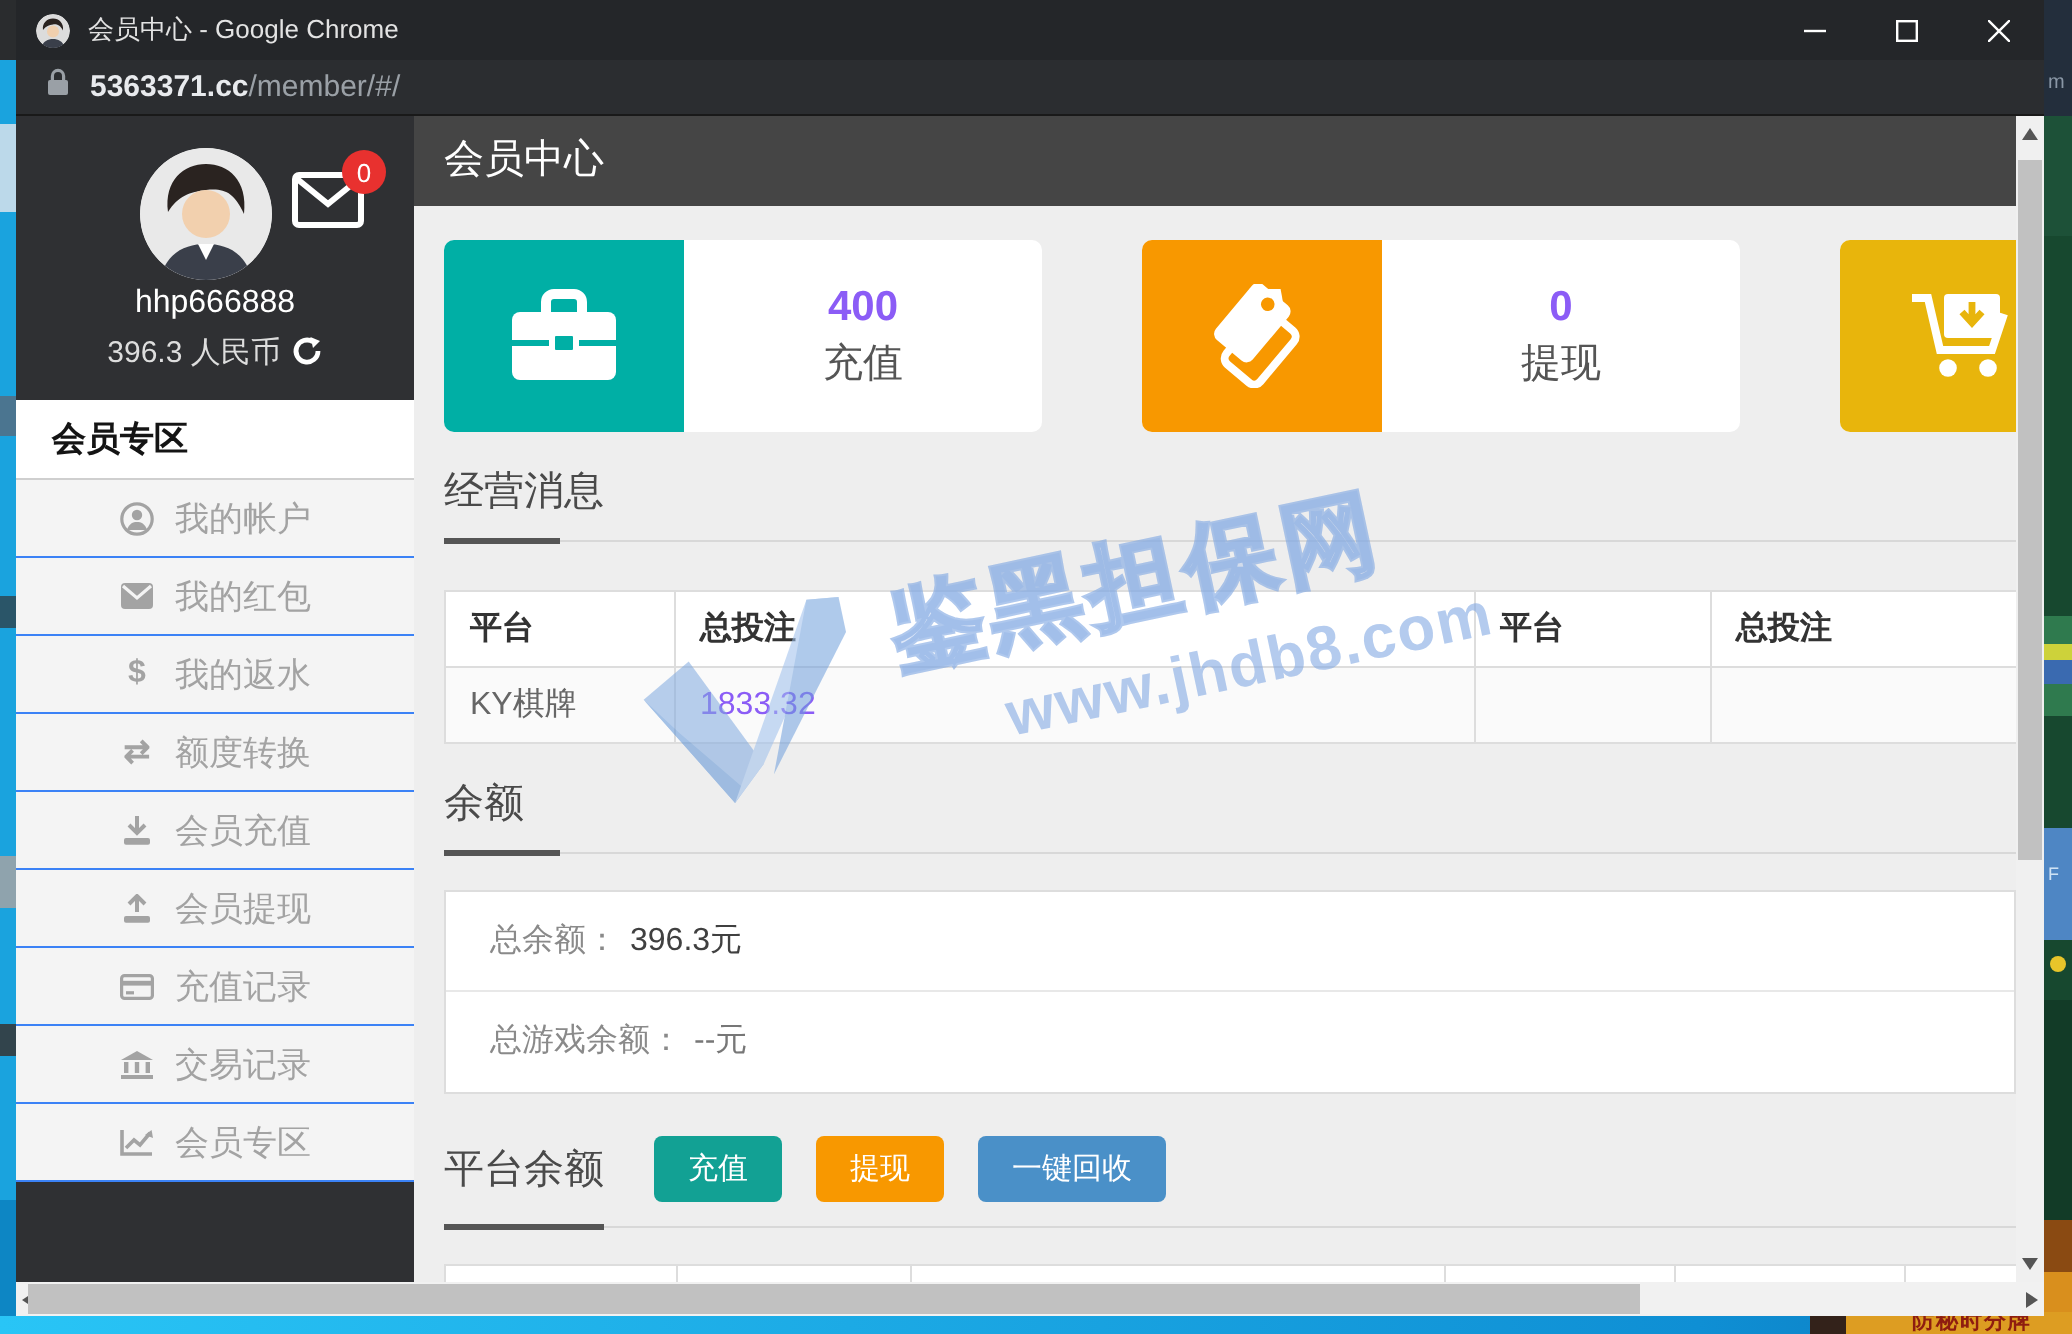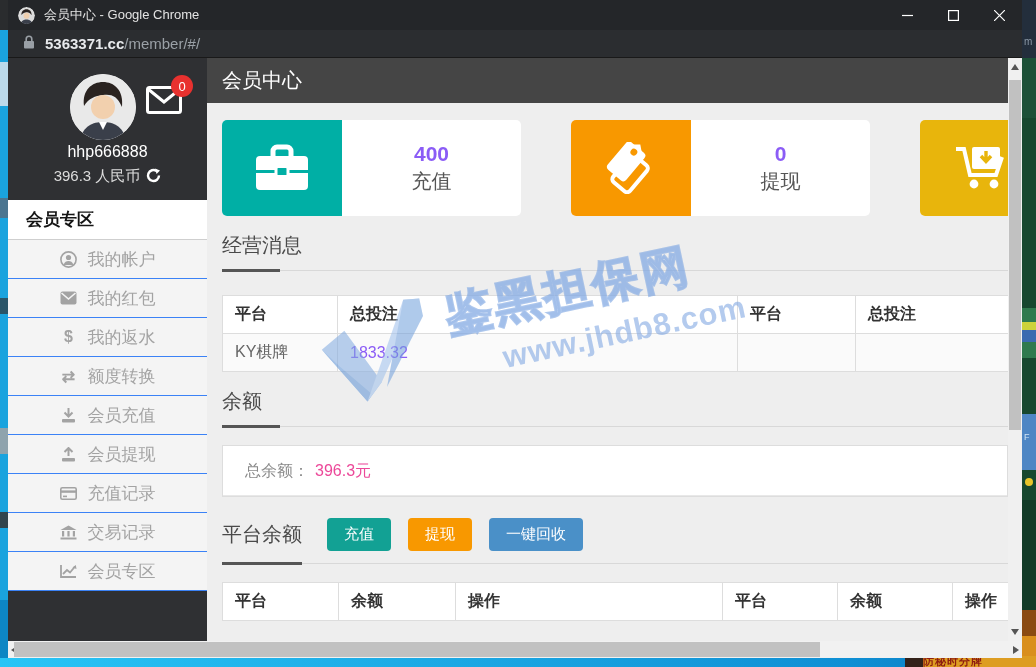--- a/index.html
+++ b/index.html
@@ -22,21 +22,21 @@
   .rs-d{top:308px;height:50px;background:linear-gradient(180deg,#2f7a4e 0 14px,#cdd23a 14px 22px,#3a6ab0 22px 34px,#2f7a4e 34px);}
   .rs-f{top:414px;height:56px;background:#4e86c4;color:#cfe2f4;padding:18px 2px 0 2px;}
   .rs-g{top:470px;height:30px;background:#17482f;}
   .rs-g .dot{position:absolute;left:3px;top:8px;width:8px;height:8px;border-radius:50%;background:#e8c52a;}
   .rs-h{top:500px;height:110px;background:#123b27;}
   .rs-i{top:610px;height:57px;background:linear-gradient(180deg,#8a4a12 0 26px,#d98f1d 26px);}
 
   .bottom-strip{position:absolute;left:0;bottom:0;width:1036px;height:9px;
     background:linear-gradient(90deg,#29c5f6,#0f8fd4 82%,#0b79bb);}
   .bottom-right-frag{position:absolute;right:0;bottom:0;width:131px;height:11px;background:#dd9d22;
-    overflow:hidden;border-left:18px solid #33221a;}
+    overflow:hidden;border-left:18px solid #33221a;padding-left:33px;}
   .bottom-right-frag span{color:#8e1d10;font-size:11px;font-weight:bold;line-height:10px;display:block;letter-spacing:1px;}
 
   
   .window{position:absolute;left:8px;top:0;width:1014px;height:658px;background:#fff;}
   .titlebar{height:30px;background:#242629;display:flex;align-items:center;padding-left:10px;}
   .favicon{width:17px;height:17px;border-radius:50%;overflow:hidden;flex-shrink:0;}
   .win-title{color:#e3e3e3;font-size:13px;margin-left:9px;white-space:nowrap;}
   .win-controls{margin-left:auto;display:flex;height:30px;}
   .win-btn{width:46px;height:30px;display:flex;align-items:center;justify-content:center;cursor:default;}
 
@@ -83,21 +83,21 @@
   th,td{border:1px solid #ddd;font-size:16px;text-align:left;padding:8px 12px;height:21px;overflow:hidden;white-space:nowrap;}
   th{color:#333;font-weight:bold;background:#fff;}
   td{color:#666;background:#fafafa;}
   td.dim{color:#8b5cf6;}
   .t1{margin-top:24px;width:1000px;}
   .t2{margin-top:18px;width:1080px;}
 
   .balance-panel{margin-top:18px;width:786px;background:#fff;border:1px solid #ddd;}
   .bp-row{height:50px;line-height:50px;padding-left:22px;font-size:16px;color:#8a8a8a;}
   .bp-row.first{border-bottom:1px solid #e8e8e8;}
-  .v-blue{color:#ec4899;margin-left:6px;margin-top:16px;}
+  .v-blue{color:#404040;margin-left:6px;margin-top:16px;}
   .v-gray{color:#777;margin-left:6px;}
 
   .platform-head{margin-top:21px;display:flex;align-items:center;gap:17px;width:786px;
     border-bottom:1px solid #d8d8d8;padding-bottom:12px;position:relative;}
   .platform-head::after{content:"";position:absolute;left:0;bottom:-2px;width:80px;height:3px;background:#555;}
   .platform-title{font-size:20px;color:#4a4a4a;margin-right:8px;}
   .btn{border:none;border-radius:4px;color:#fff;font-size:15px;padding:7px 17px;cursor:pointer;font-family:inherit;}
 
   
   .watermark{position:absolute;left:108px;top:165px;transform:rotate(-12deg);display:flex;align-items:flex-start;
@@ -376,20 +376,23 @@
             </tr>
           </tbody>
             </table>
 
           <div class="sec-title">余额</div>
 
           <div class="balance-panel">
             <div class="bp-row first">
               <span>总余额：</span><span class="v-blue">396.3元</span>
             </div>
+            <div class="bp-row">
+              <span>总游戏余额：</span><span class="v-gray">--元</span>
+            </div>
           </div>
 
           <div class="platform-head">
             <span class="platform-title">平台余额</span>
             <button class="btn" style="background-color: rgb(18, 161, 148);">充值</button>
             <button class="btn" style="background-color: rgb(248, 152, 0);">提现</button>
             <button class="btn" style="background-color: rgb(74, 144, 200);">一键回收</button>
           </div>
 
           <table class="t2">

